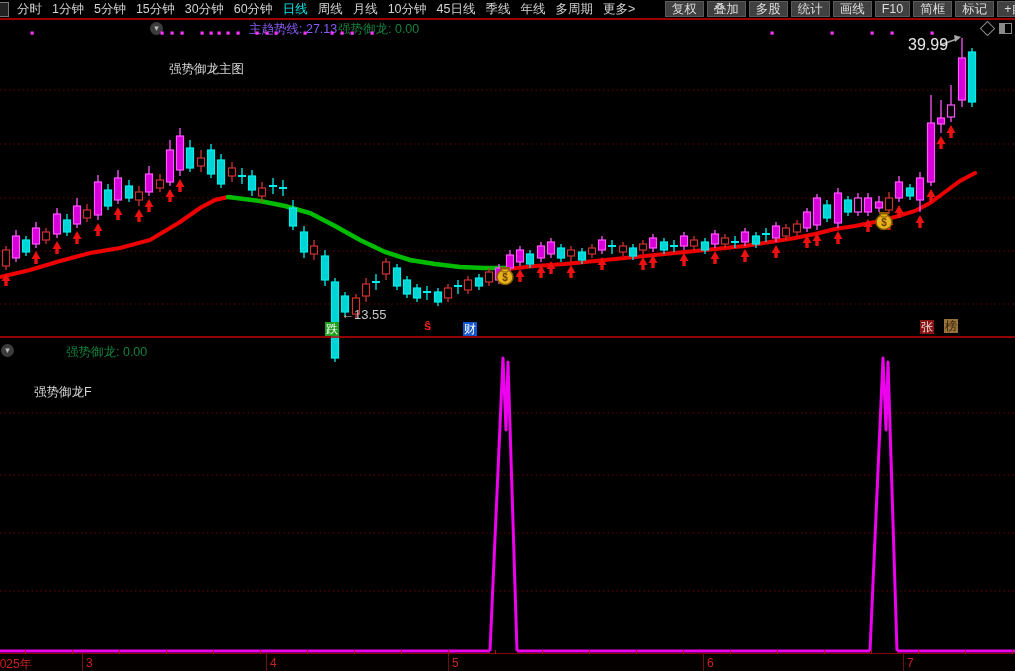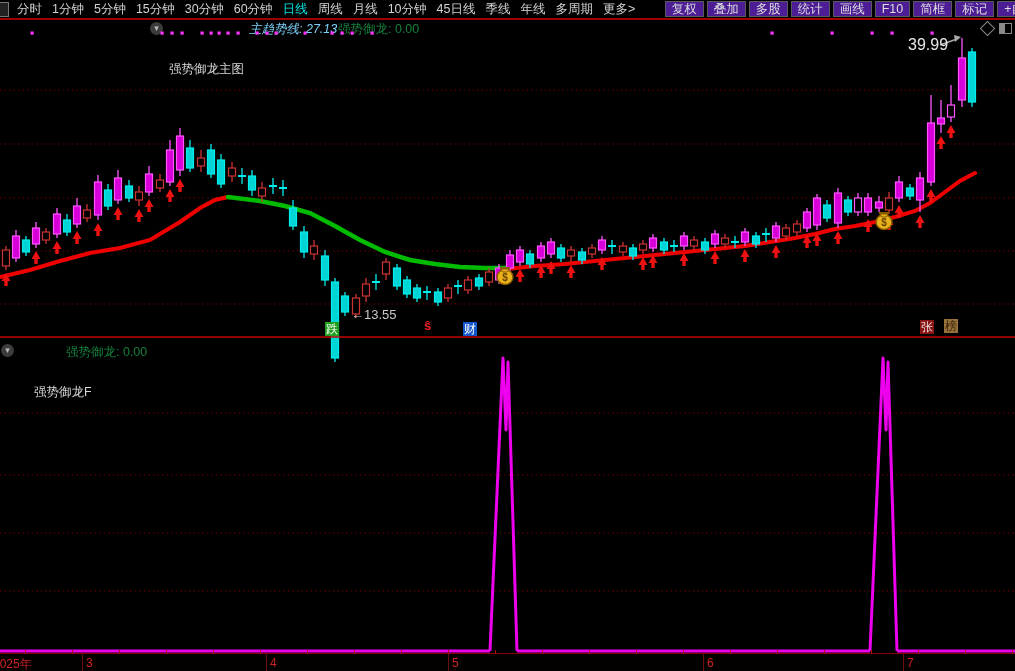--- a/index.html
+++ b/index.html
@@ -6,26 +6,26 @@
   #app{position:relative;width:1015px;height:671px;background:#000;overflow:hidden;
        font-family:"Liberation Sans","DejaVu Sans",sans-serif;}
   .abs{position:absolute;}
   
   #toolbar{left:0;top:0;width:1015px;height:18px;display:flex;align-items:center;
            border-bottom:2px solid #9e0000;background:#000;}
   #menu{display:flex;align-items:center;gap:0;text-decoration:underline;}
   .mi{color:#d2d2d2;font-size:12.5px;padding:1px 5px;white-space:nowrap;cursor:default;}
   .mi.sel{color:#00e5e5;}
   #tools{margin-left:auto;display:flex;align-items:center;margin-right:-16px;}
-  .tb{color:#dcdcdc;font-size:12.5px;border:1px solid #5a5a5a;background:#4c1d95;
+  .tb{color:#dcdcdc;font-size:12.5px;border:1px solid #5a5a5a;background:#404040;
       padding:0px 6px;margin-left:3px;height:14px;line-height:14px;white-space:nowrap;}
   #win-icon{left:-4px;top:2px;width:11px;height:13px;border:1px solid #777;background:#222;}
   
   .trow{font-size:12.5px;white-space:nowrap;}
-  .wtxt{color:#d8d8d8;margin-top:40px;} .rtxt{color:#7dd3fc;font-style:italic;} .mtxt{color:#15803d;}
+  .wtxt{color:#d8d8d8;margin-top:40px;} .rtxt{color:#8b5cf6;} .mtxt{color:#15803d;}
   .circ{width:13px;height:13px;border-radius:50%;background:#3c3c3c;color:#bbb;
         font-size:9px;line-height:13px;text-align:center;}
   .diam{width:9px;height:9px;border:1.5px solid #8a8a8a;transform:rotate(45deg);}
   .sqic{width:11px;height:9px;border:1.5px solid #8a8a8a;background:linear-gradient(90deg,#8a8a8a 0 45%,#000 45%);}
   
   .chip{font-size:12px;line-height:14px;padding:0 1px;}
   #m-die{background:#1f9e1f;color:#fff;}
   #m-s{color:#ee2222;font-weight:bold;background:transparent;font-size:13px;}
   #m-cai{background:#1255cc;color:#fff;}
   #m-zhang{background:#8a1414;color:#e8d8d8;}
@@ -384,21 +384,21 @@
       <polygon points="961,37 954,35 955,42" fill="#a8a8a8"></polygon>
       <line x1="0" y1="337" x2="1015" y2="337" stroke="#c40000" stroke-width="1.6"></line>
       <line x1="0" y1="651" x2="490" y2="651" stroke="#ee00ee" stroke-width="3"></line>
       <line x1="517" y1="651" x2="870" y2="651" stroke="#ee00ee" stroke-width="3"></line>
       <line x1="897" y1="651" x2="1015" y2="651" stroke="#ee00ee" stroke-width="3"></line>
       <polyline points="490,651 503,358 506,430 508,362 517,651" fill="none" stroke="#ee00ee" stroke-width="3" stroke-linejoin="round"></polyline>
       <polyline points="870,651 883,358 886,430 888,362 897,651" fill="none" stroke="#ee00ee" stroke-width="3" stroke-linejoin="round"></polyline>
     </svg>
 
   <div class="abs anno" style="left:908px;top:36px;color:#e8e8e8;font-size:16px;">39.99</div>
-  <div class="abs anno" style="left:351px;top:307px;">←13.55</div>
+  <div class="abs anno" style="left:341px;top:307px;">←13.55</div>
 
   <div class="abs chip" id="m-die" style="left:325px;top:322px;">跌</div>
   <div class="abs chip" id="m-s" style="left:423px;top:319px;">ŝ</div>
   <div class="abs chip" id="m-cai" style="left:463px;top:322px;">财</div>
   <div class="abs chip" id="m-zhang" style="left:920px;top:320px;">张</div>
   <div class="abs chip" id="m-bang" style="left:944px;top:319px;">榜</div>
 
   <div class="abs circ" style="left:1px;top:344px;">▾</div>
   <div class="abs trow wtxt" style="left:34px;top:344px;">强势御龙F</div>
   <div class="abs trow mtxt" style="left:66px;top:344px;">强势御龙: 0.00</div>

